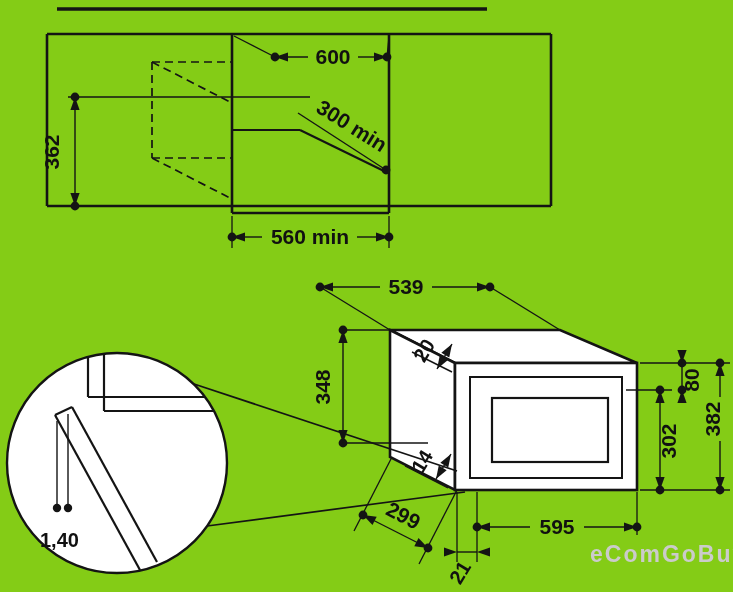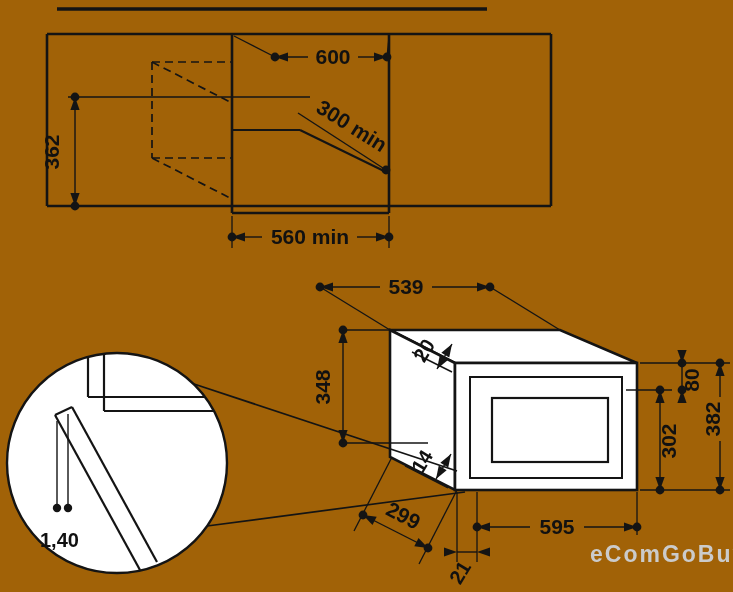--- a/index.html
+++ b/index.html
@@ -1,16 +1,16 @@
 <!DOCTYPE html>
 <html><head>
 <meta charset="utf-8">
 <style>
   html,body{margin:0;padding:0;background:#ffffff;}
-  .stage{position:relative;width:733px;height:592px;background:#a16207;overflow:hidden;
+  .stage{position:relative;width:733px;height:592px;background:#84cc16;overflow:hidden;
          font-family:"Liberation Sans",sans-serif;}
   svg{position:absolute;left:0;top:0;}
   .ln  {stroke:#141414;stroke-width:2.6;fill:none;stroke-linecap:butt;}
   .md  {stroke:#141414;stroke-width:2.2;fill:none;}
   .thin{stroke:#141414;stroke-width:1.4;fill:none;}
   .xt  {stroke:#141414;stroke-width:1.3;fill:none;}
   .dash{stroke:#141414;stroke-width:1.7;fill:none;stroke-dasharray:8 5;}
   .face{fill:#ffffff;stroke:#141414;stroke-width:2.6;}
   .dot {fill:#141414;stroke:none;}
   .dim-label{font-family:"Liberation Sans",sans-serif;font-size:21px;font-weight:bold;fill:#111;}

